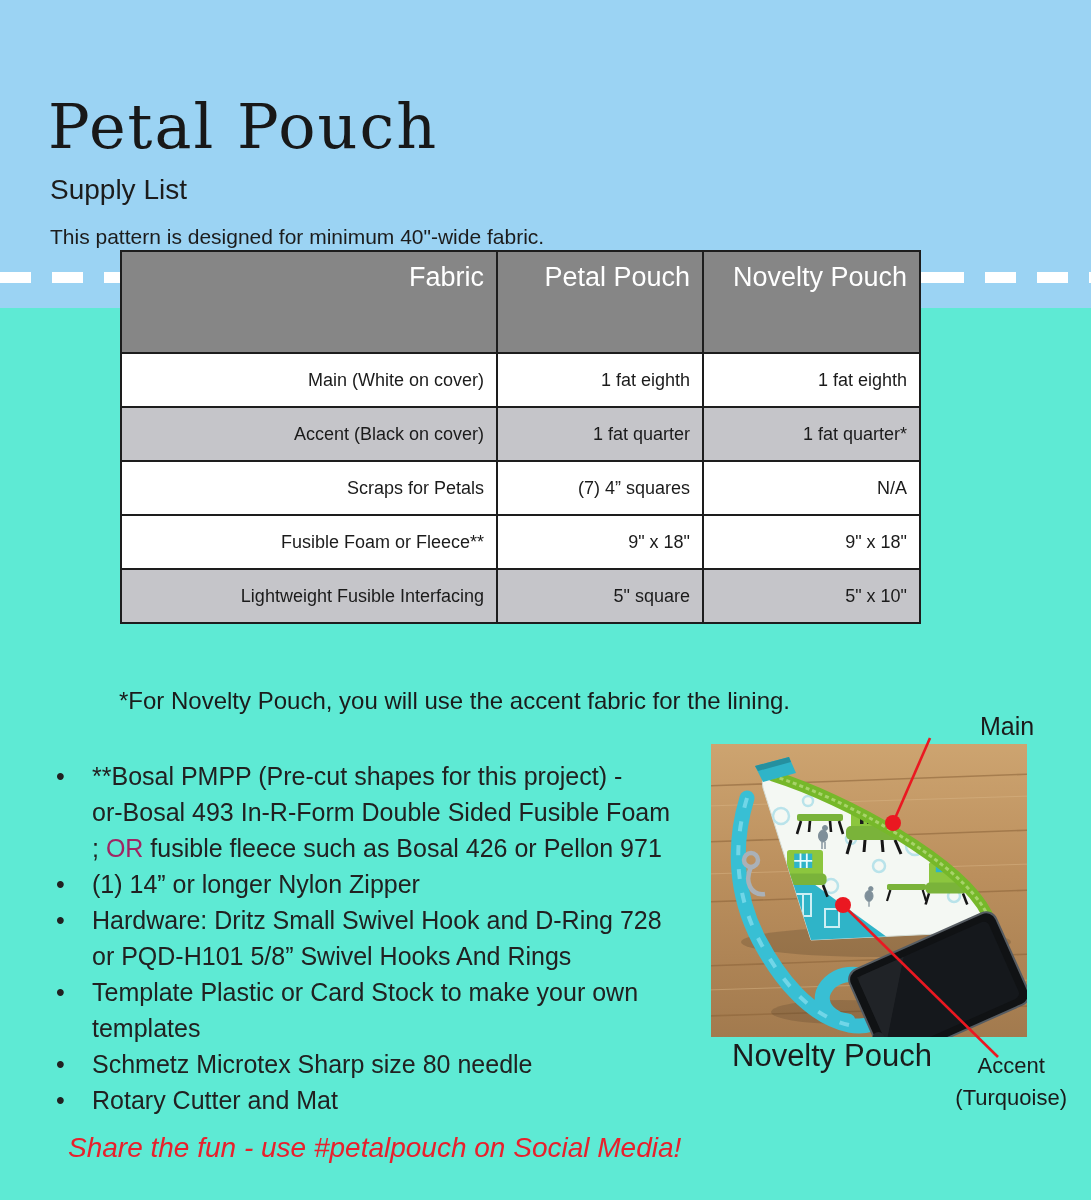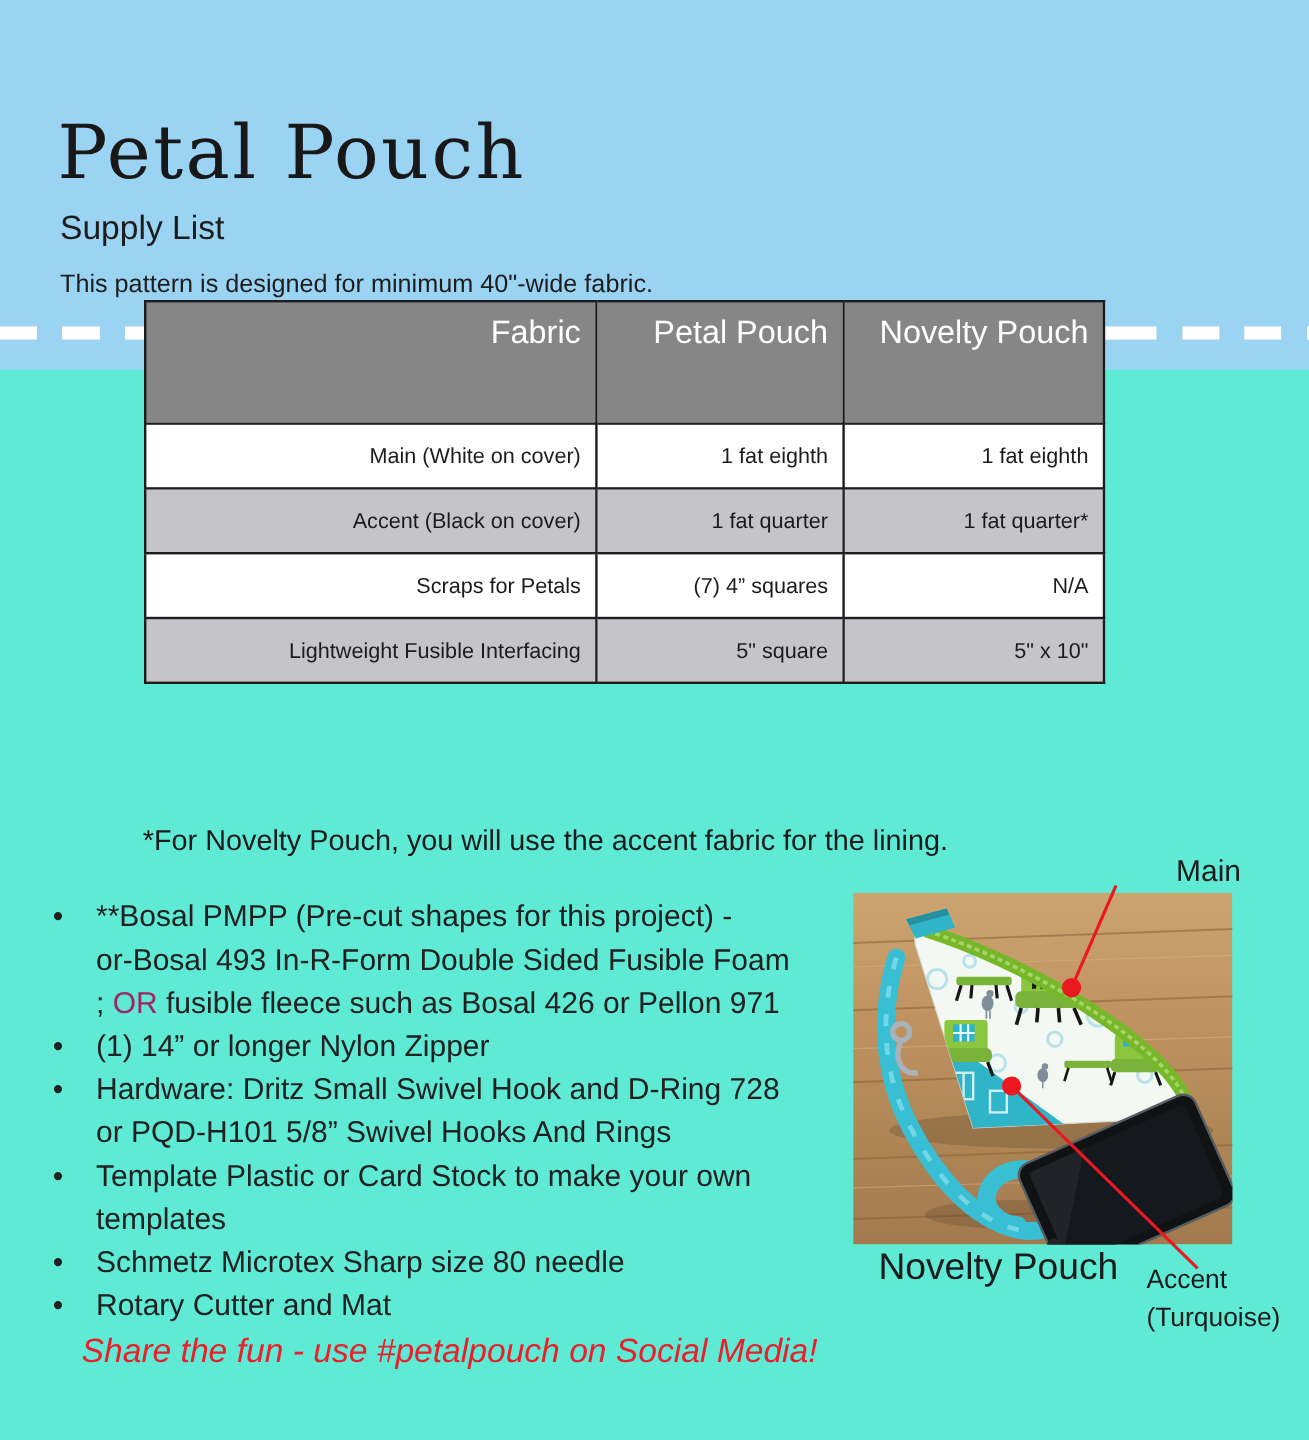--- a/index.html
+++ b/index.html
@@ -33,39 +33,39 @@
   table.supply td{font-size:18px;height:52px;vertical-align:middle;color:#1b1b1b;}
   tr.row-white td{background:#ffffff;}
   tr.row-gray td{background:#c5c5c9;}
   .col-fabric{width:376px;}
   .col-petal{width:206px;}
   .col-novelty{width:217px;}
   .table-footnote{position:absolute;left:119px;top:687px;font-size:24px;color:#1b1b1b;z-index:3;}
 
   
   .supplies{position:absolute;left:40px;top:746px;width:665px;z-index:3;}
-  .supplies ul{list-style:none;margin:0;padding:0;}
+  .supplies ul{list-style:none;margin:12px;padding:0;}
   .supplies li{
     position:relative;padding-left:40px;font-size:25px;line-height:36px;
     white-space:pre-line;color:#212121;
   }
   .supplies li::before{
     content:"\2022";position:absolute;left:4px;top:0;font-size:25px;line-height:36px;color:#212121;
   }
   .or-word{color:#a02563;}
   .share-line{
     padding-left:28px;margin-top:2px;font-size:28px;line-height:36px;
     font-style:italic;color:#e8202c;
   }
 
   
   .photo{position:absolute;left:711px;top:744px;width:316px;height:293px;z-index:2;}
   .callout-overlay{position:absolute;left:700px;top:700px;width:391px;height:420px;z-index:5;pointer-events:none;}
   .label-main{position:absolute;left:980px;top:712px;font-size:25px;color:#1b1b1b;z-index:6;}
-  .label-accent{position:absolute;right:24px;top:1050px;font-size:22px;line-height:32px;text-align:left;color:#1b1b1b;z-index:6;}
+  .label-accent{position:absolute;right:24px;top:1050px;font-size:22px;line-height:32px;text-align:center;color:#1b1b1b;z-index:6;}
   .photo-caption{position:absolute;left:732px;top:1038px;font-size:31px;color:#1b1b1b;z-index:6;}
 </style>
 </head>
 <body>
 
 <div id="page">
 
   <div class="blue-band"></div>
   <div class="dash-strip dash-left"></div>
   <div class="dash-strip dash-right"></div>
@@ -96,20 +96,25 @@
         </tr>
         <tr class="row-gray">
           <td>Accent (Black on cover)</td>
           <td>1 fat quarter</td>
           <td>1 fat quarter*</td>
         </tr>
         <tr class="row-white">
           <td>Scraps for Petals</td>
           <td>(7) 4” squares</td>
           <td>N/A</td>
+        </tr>
+        <tr class="row-white">
+          <td>Fusible Foam or Fleece**</td>
+          <td>9" x 18"</td>
+          <td>9" x 18"</td>
         </tr>
         <tr class="row-gray">
           <td>Lightweight Fusible Interfacing</td>
           <td>5" square</td>
           <td>5" x 10"</td>
         </tr>
       </tbody>
     </table>
   </div>
   <div class="table-footnote">*For Novelty Pouch, you will use the accent fabric for the lining.</div>

